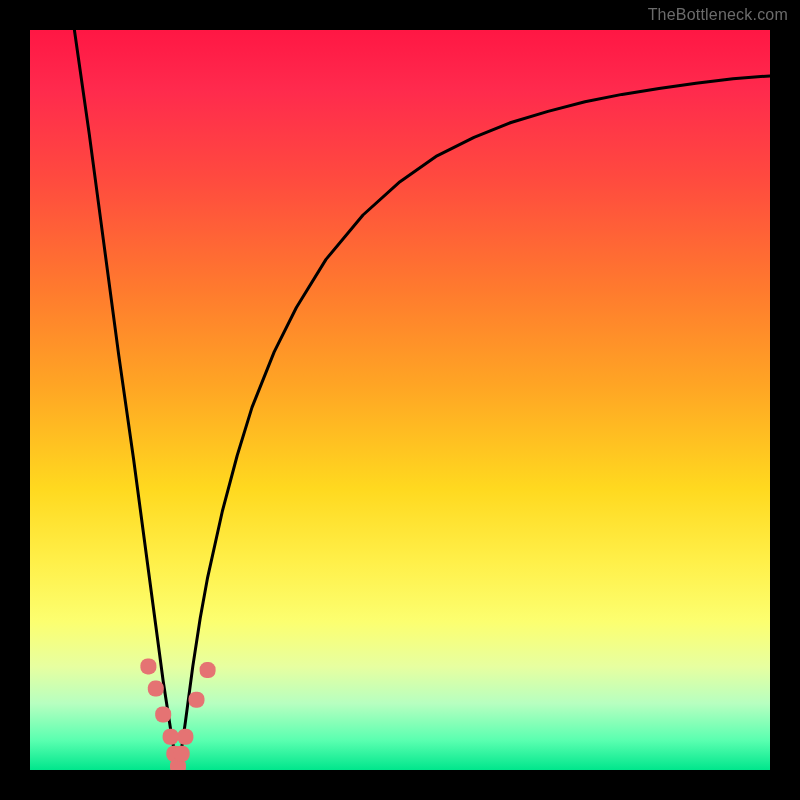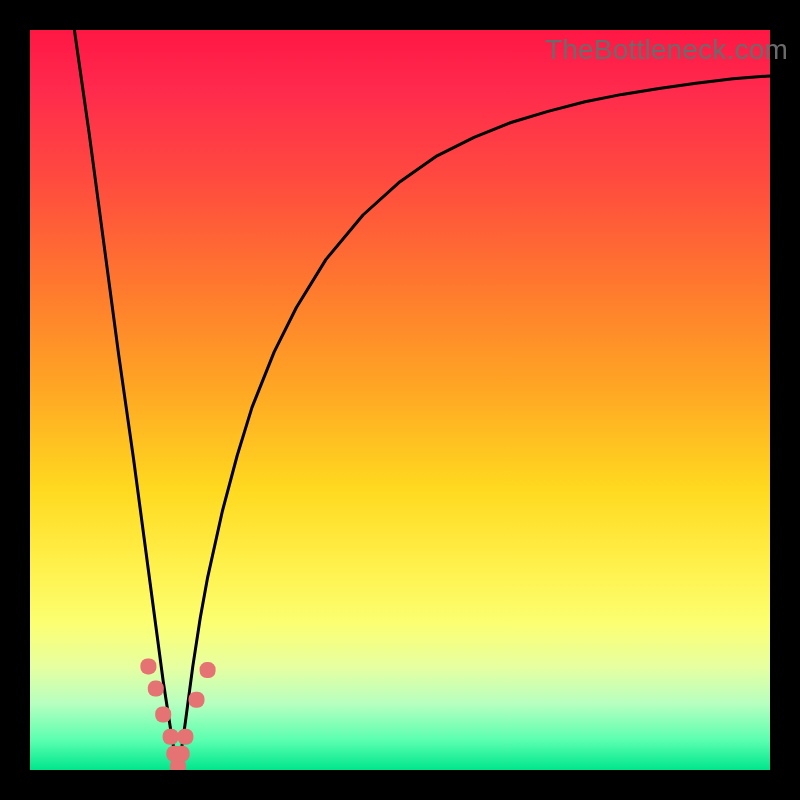--- a/index.html
+++ b/index.html
@@ -36,24 +36,23 @@
       #b7ffc0 91%,
       #5affb0 96%,
       #00e68c 100%
     );
   }
   .watermark {
     position: absolute;
     top: 6px;
     right: 12px;
     color: #6b6b6b;
-    font-size: 28px;
+    font-size: 16px;
     letter-spacing: 0.2px;
     user-select: none;
-    margin-top: 28px;
   }
   svg.curve {
     position: absolute;
     left: 0;
     top: 0;
     width: 740px;
     height: 740px;
   }
 </style>
 </head>

